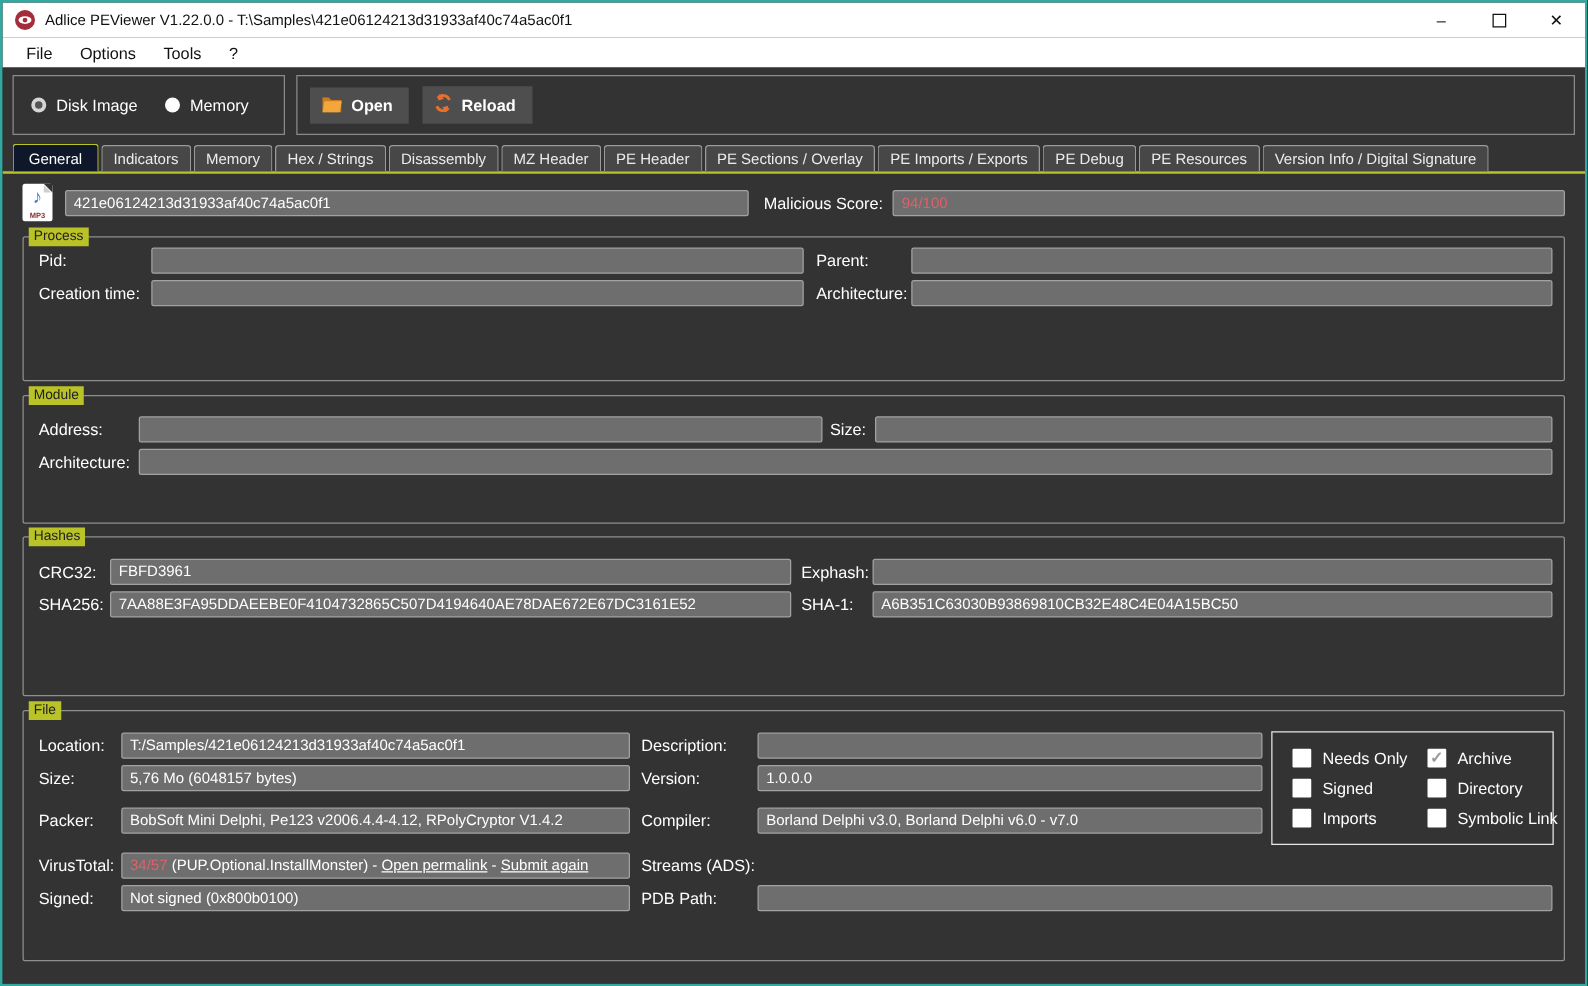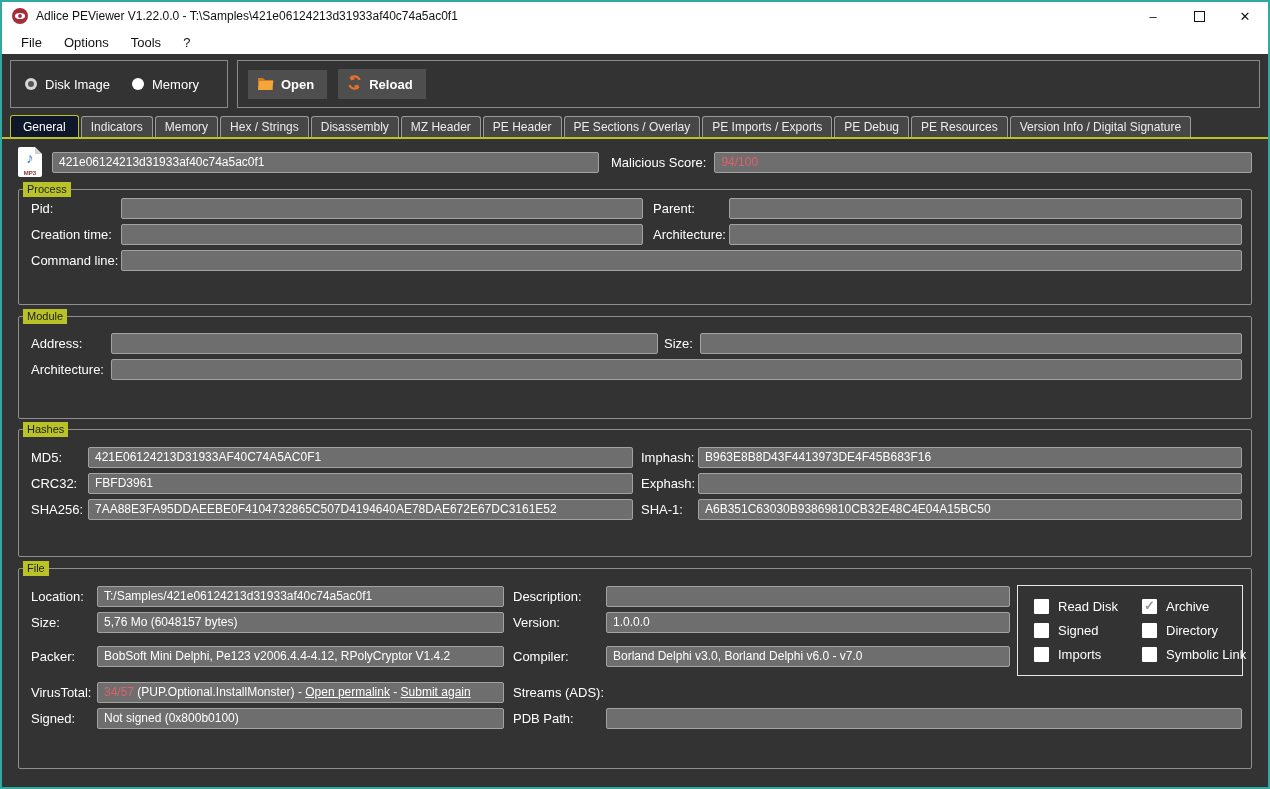--- a/index.html
+++ b/index.html
@@ -166,48 +166,38 @@
         <div class="field" style="width:508px;"></div>
         <span class="lbl" style="width:76px;margin-left:10px;">Parent:</span>
         <div class="field" style="flex:1;"></div>
       </div>
       <div class="frow">
         <span class="lbl" style="width:90px;">Creation time:</span>
         <div class="field" style="width:508px;"></div>
         <span class="lbl" style="width:76px;margin-left:10px;">Architecture:</span>
         <div class="field" style="flex:1;"></div>
       </div>
-      <div class="frow">
-        <span class="lbl" style="width:90px;">Command line:</span>
-        <div class="field" style="flex:1;"></div>
-      </div>
     </div>
 
     <div class="group" style="top:262px;height:103px;padding-top:16px;">
       <span class="group-title">Module</span>
       <div class="frow">
         <span class="lbl" style="width:80px;">Address:</span>
         <div class="field" style="width:533px;"></div>
         <span class="lbl" style="width:36px;margin-left:6px;">Size:</span>
         <div class="field" style="flex:1;"></div>
       </div>
       <div class="frow">
         <span class="lbl" style="width:80px;">Architecture:</span>
         <div class="field" style="flex:1;"></div>
       </div>
     </div>
 
     <div class="group" style="top:375px;height:128px;padding-top:17px;">
       <span class="group-title">Hashes</span>
-      <div class="frow">
-        <span class="lbl" style="width:57px;">MD5:</span>
-        <div class="field" style="width:531px;">421E06124213D31933AF40C74A5AC0F1</div>
-        <span class="lbl" style="width:57px;margin-left:8px;">Imphash:</span>
-        <div class="field" style="flex:1;">B963E8B8D43F4413973DE4F45B683F16</div>
-      </div>
       <div class="frow">
         <span class="lbl" style="width:57px;">CRC32:</span>
         <div class="field" style="width:531px;">FBFD3961</div>
         <span class="lbl" style="width:57px;margin-left:8px;">Exphash:</span>
         <div class="field" style="flex:1;"></div>
       </div>
       <div class="frow">
         <span class="lbl" style="width:57px;">SHA256:</span>
         <div class="field" style="width:531px;">7AA88E3FA95DDAEEBE0F4104732865C507D4194640AE78DAE672E67DC3161E52</div>
         <span class="lbl" style="width:57px;margin-left:8px;">SHA-1:</span>
@@ -246,21 +236,21 @@
       <div class="frow">
         <span class="lbl" style="width:66px;">Signed:</span>
         <div class="field" style="width:393px;">Not signed (0x800b0100)</div>
         <span class="lbl" style="width:93px;margin-left:9px;">PDB Path:</span>
         <div class="field" style="flex:1;"></div>
       </div>
 
       <div class="attr-panel">
         <span class="cb">
           <span class="cbx"></span>
-          <span class="cb-label">Read Disk</span>
+          <span class="cb-label">Needs Only</span>
         </span>
         <span class="cb">
           <span class="cbx"></span>
           <span class="cb-label">Signed</span>
         </span>
         <span class="cb">
           <span class="cbx"></span>
           <span class="cb-label">Imports</span>
         </span>
         <span class="cb">

